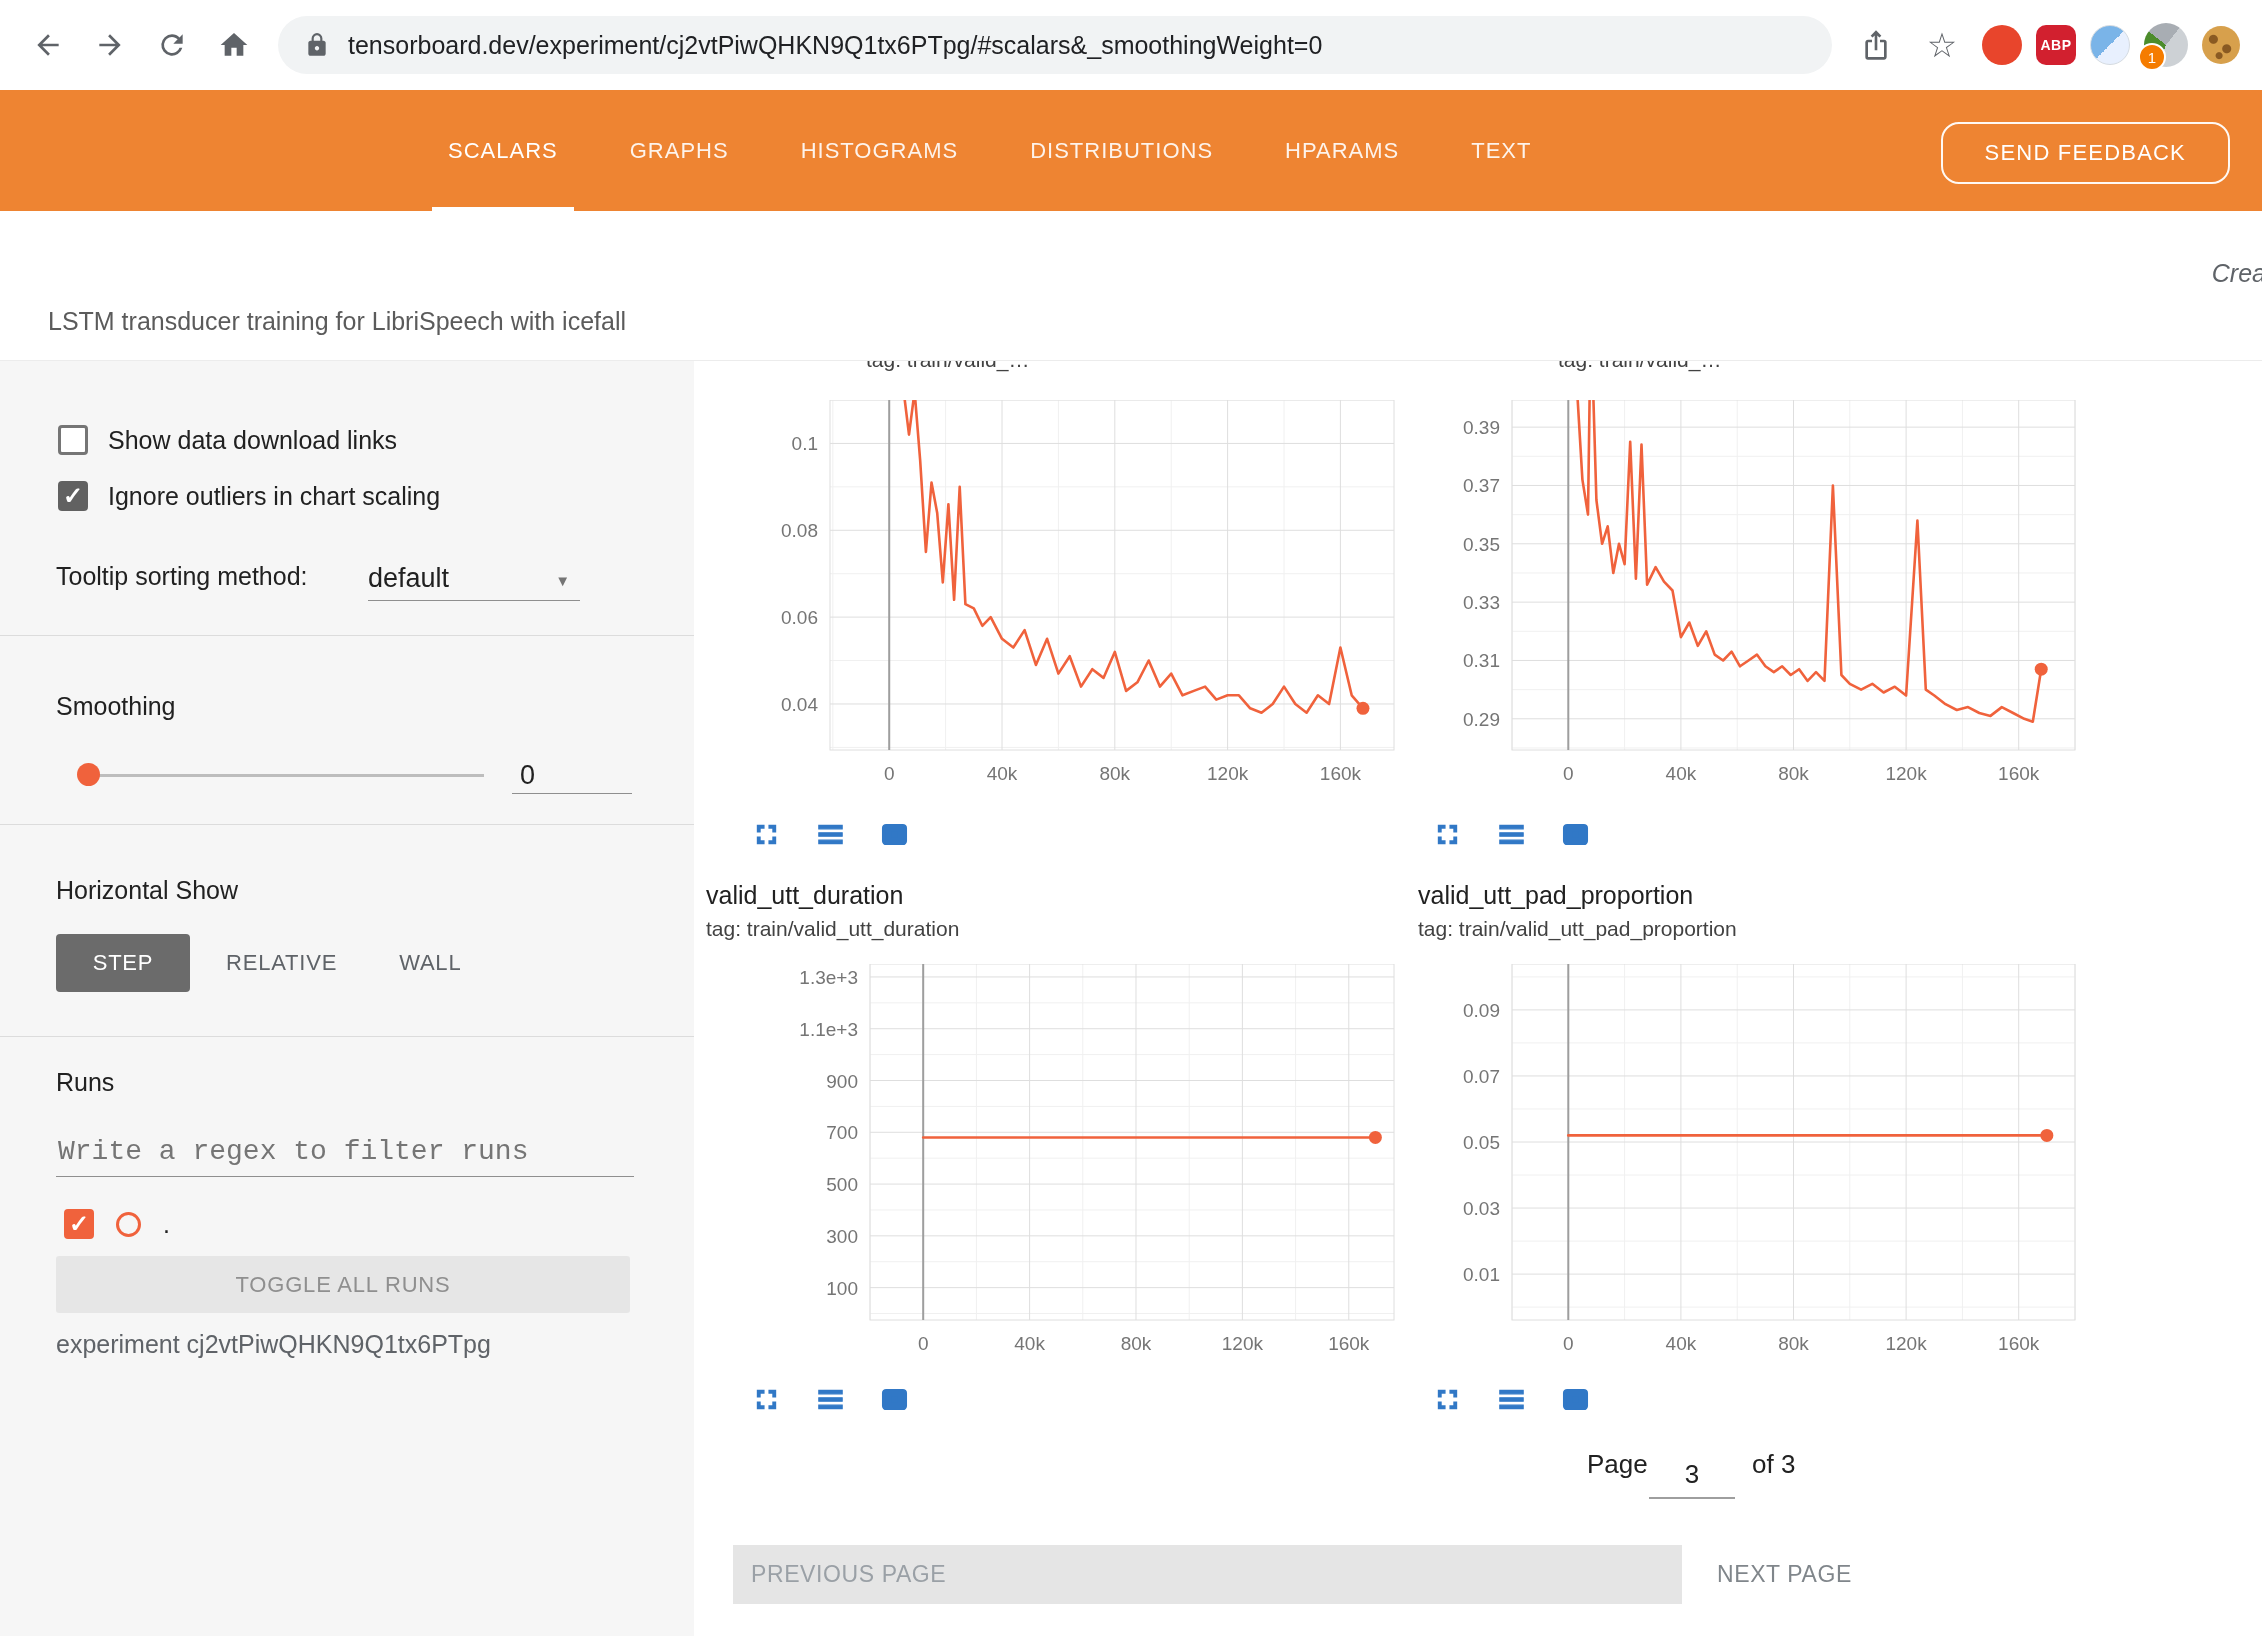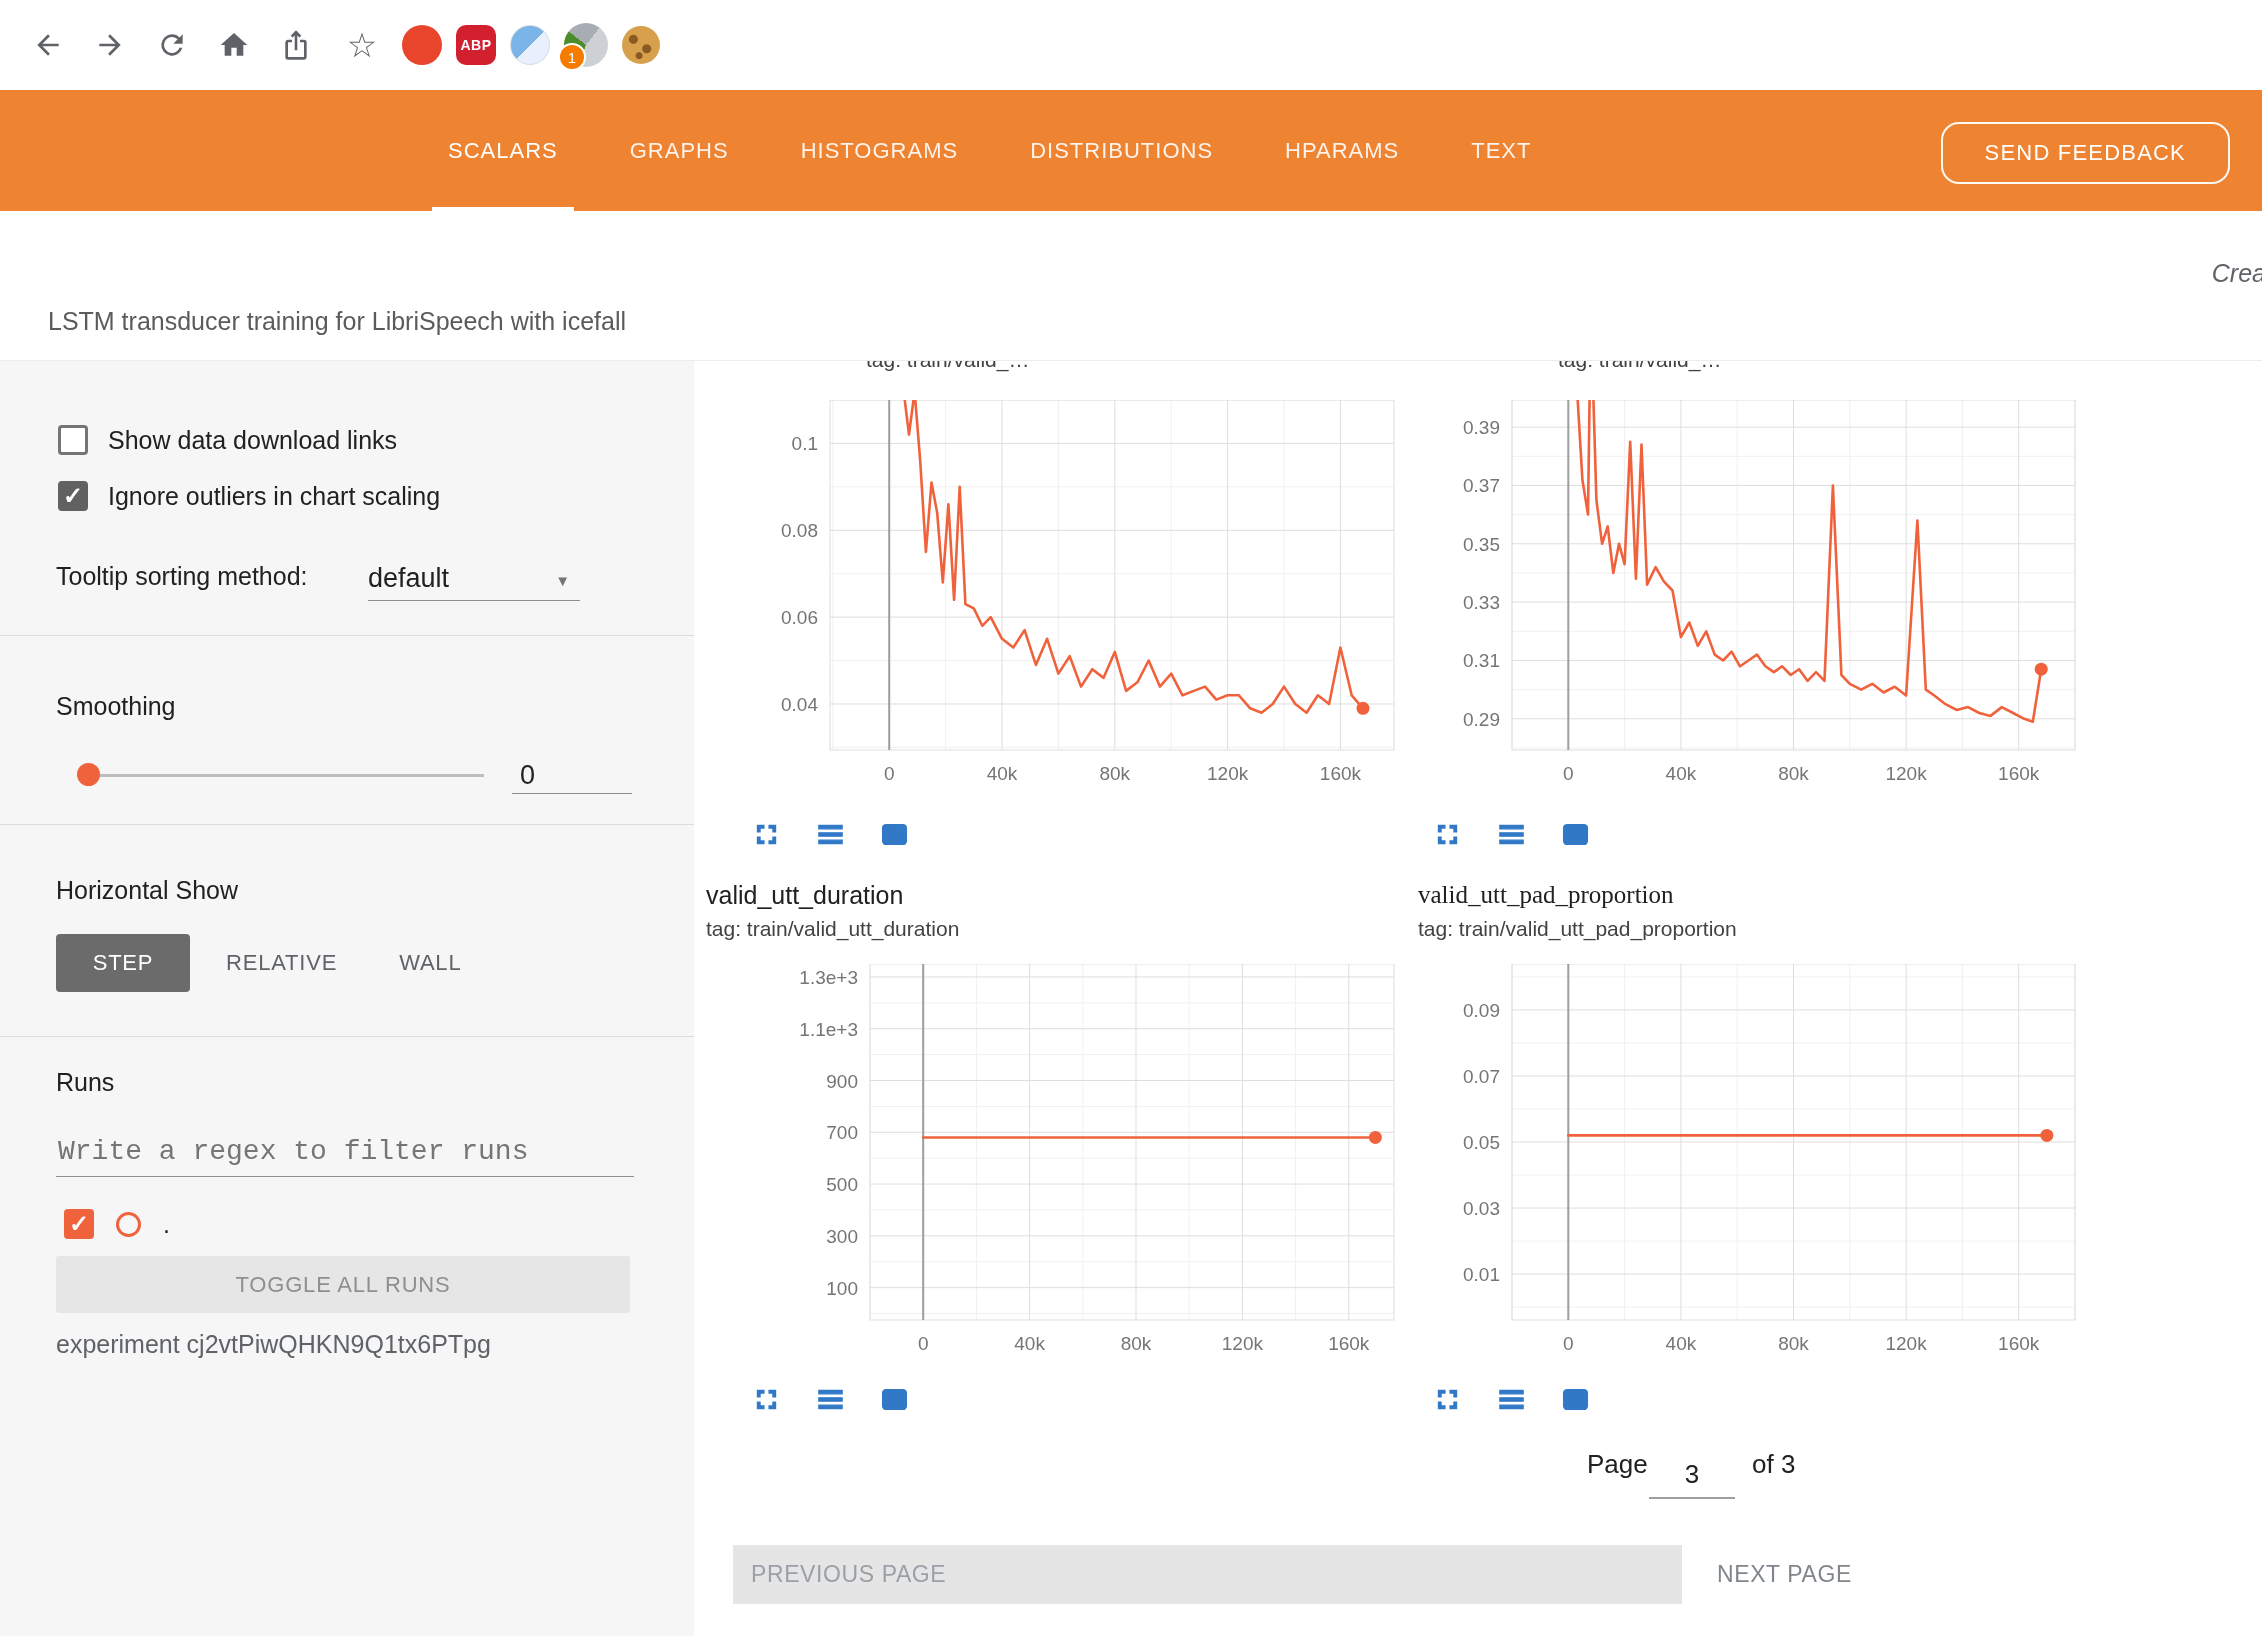--- a/index.html
+++ b/index.html
@@ -114,20 +114,26 @@
     <div class="nav-icon">
       <svg viewBox="0 0 24 24">
           <path d="M17.65 6.35A7.96 7.96 0 0 0 12 4a8 8 0 1 0 7.73 10h-2.08A6 6 0 1 1 12 6c1.66 0 3.14.69 4.22 1.78L13 11h7V4l-2.35 2.35z"></path>
         </svg>
     </div>
     <div class="nav-icon">
       <svg viewBox="0 0 24 24">
           <path d="M10 20v-6h4v6h5v-8h3L12 3 2 12h3v8z"></path>
         </svg>
     </div>
+    <div class="url-pill">
+      <svg viewBox="0 0 24 24">
+          <path d="M18 8h-1V6a5 5 0 0 0-10 0v2H6c-1.1 0-2 .9-2 2v10c0 1.1.9 2 2 2h12c1.1 0 2-.9 2-2V10c0-1.1-.9-2-2-2zm-6 9c-1.1 0-2-.9-2-2s.9-2 2-2 2 .9 2 2-.9 2-2 2zM9 8V6c0-1.66 1.34-3 3-3s3 1.34 3 3v2H9z"></path>
+        </svg>
+      <span class="url-text">tensorboard.dev/experiment/cj2vtPiwQHKN9Q1tx6PTpg/#scalars&amp;_smoothingWeight=0</span>
+    </div>
     <div class="pill-right">
       <div class="nav-icon">
         <svg viewBox="0 0 24 24">
             <path d="M16 5l-1.42 1.42-1.59-1.59V16h-1.98V4.83L9.42 6.42 8 5l4-4 4 4zm4 5v11c0 1.1-.9 2-2 2H6a2 2 0 0 1-2-2V10c0-1.11.89-2 2-2h3v2H6v11h12V10h-3V8h3a2 2 0 0 1 2 2z"></path>
           </svg>
       </div>
       <div class="nav-icon">
         <span class="star-glyph">☆</span>
       </div>
       <div class="ext-red"></div>
@@ -337,21 +343,21 @@
       <div class="chart-icon">
         <svg viewBox="0 0 24 24" fill="none">
             <rect x="3.5" y="5" width="17" height="14" rx="2" stroke-width="2.4"></rect>
             <rect x="9.5" y="10" width="5" height="4" fill="#3178c6" stroke="none"></rect>
           </svg>
       </div>
     </div>
 
     <div class="chart-title" style="left:12px;top:520px;">valid_utt_duration</div>
     <div class="chart-tag" style="left:12px;top:556px;">tag: train/valid_utt_duration</div>
-    <div class="chart-title" style="left:724px;top:520px;font-family:Liberation Serif, serif;">valid_utt_pad_proportion</div>
+    <div class="chart-title" style="left:724px;top:520px;">valid_utt_pad_proportion</div>
     <div class="chart-tag" style="left:724px;top:556px;">tag: train/valid_utt_pad_proportion</div>
 
     <svg class="chart-svg" style="left:101px;top:603px;" width="619" height="401">
         <defs>
           <clipPath id="clip2">
             <rect x="75" y="0" width="524" height="356"></rect>
           </clipPath>
         </defs>
         <g stroke="#f0f0f0" stroke-width="1">
           <line x1="75" y1="0" x2="75" y2="356"></line>

